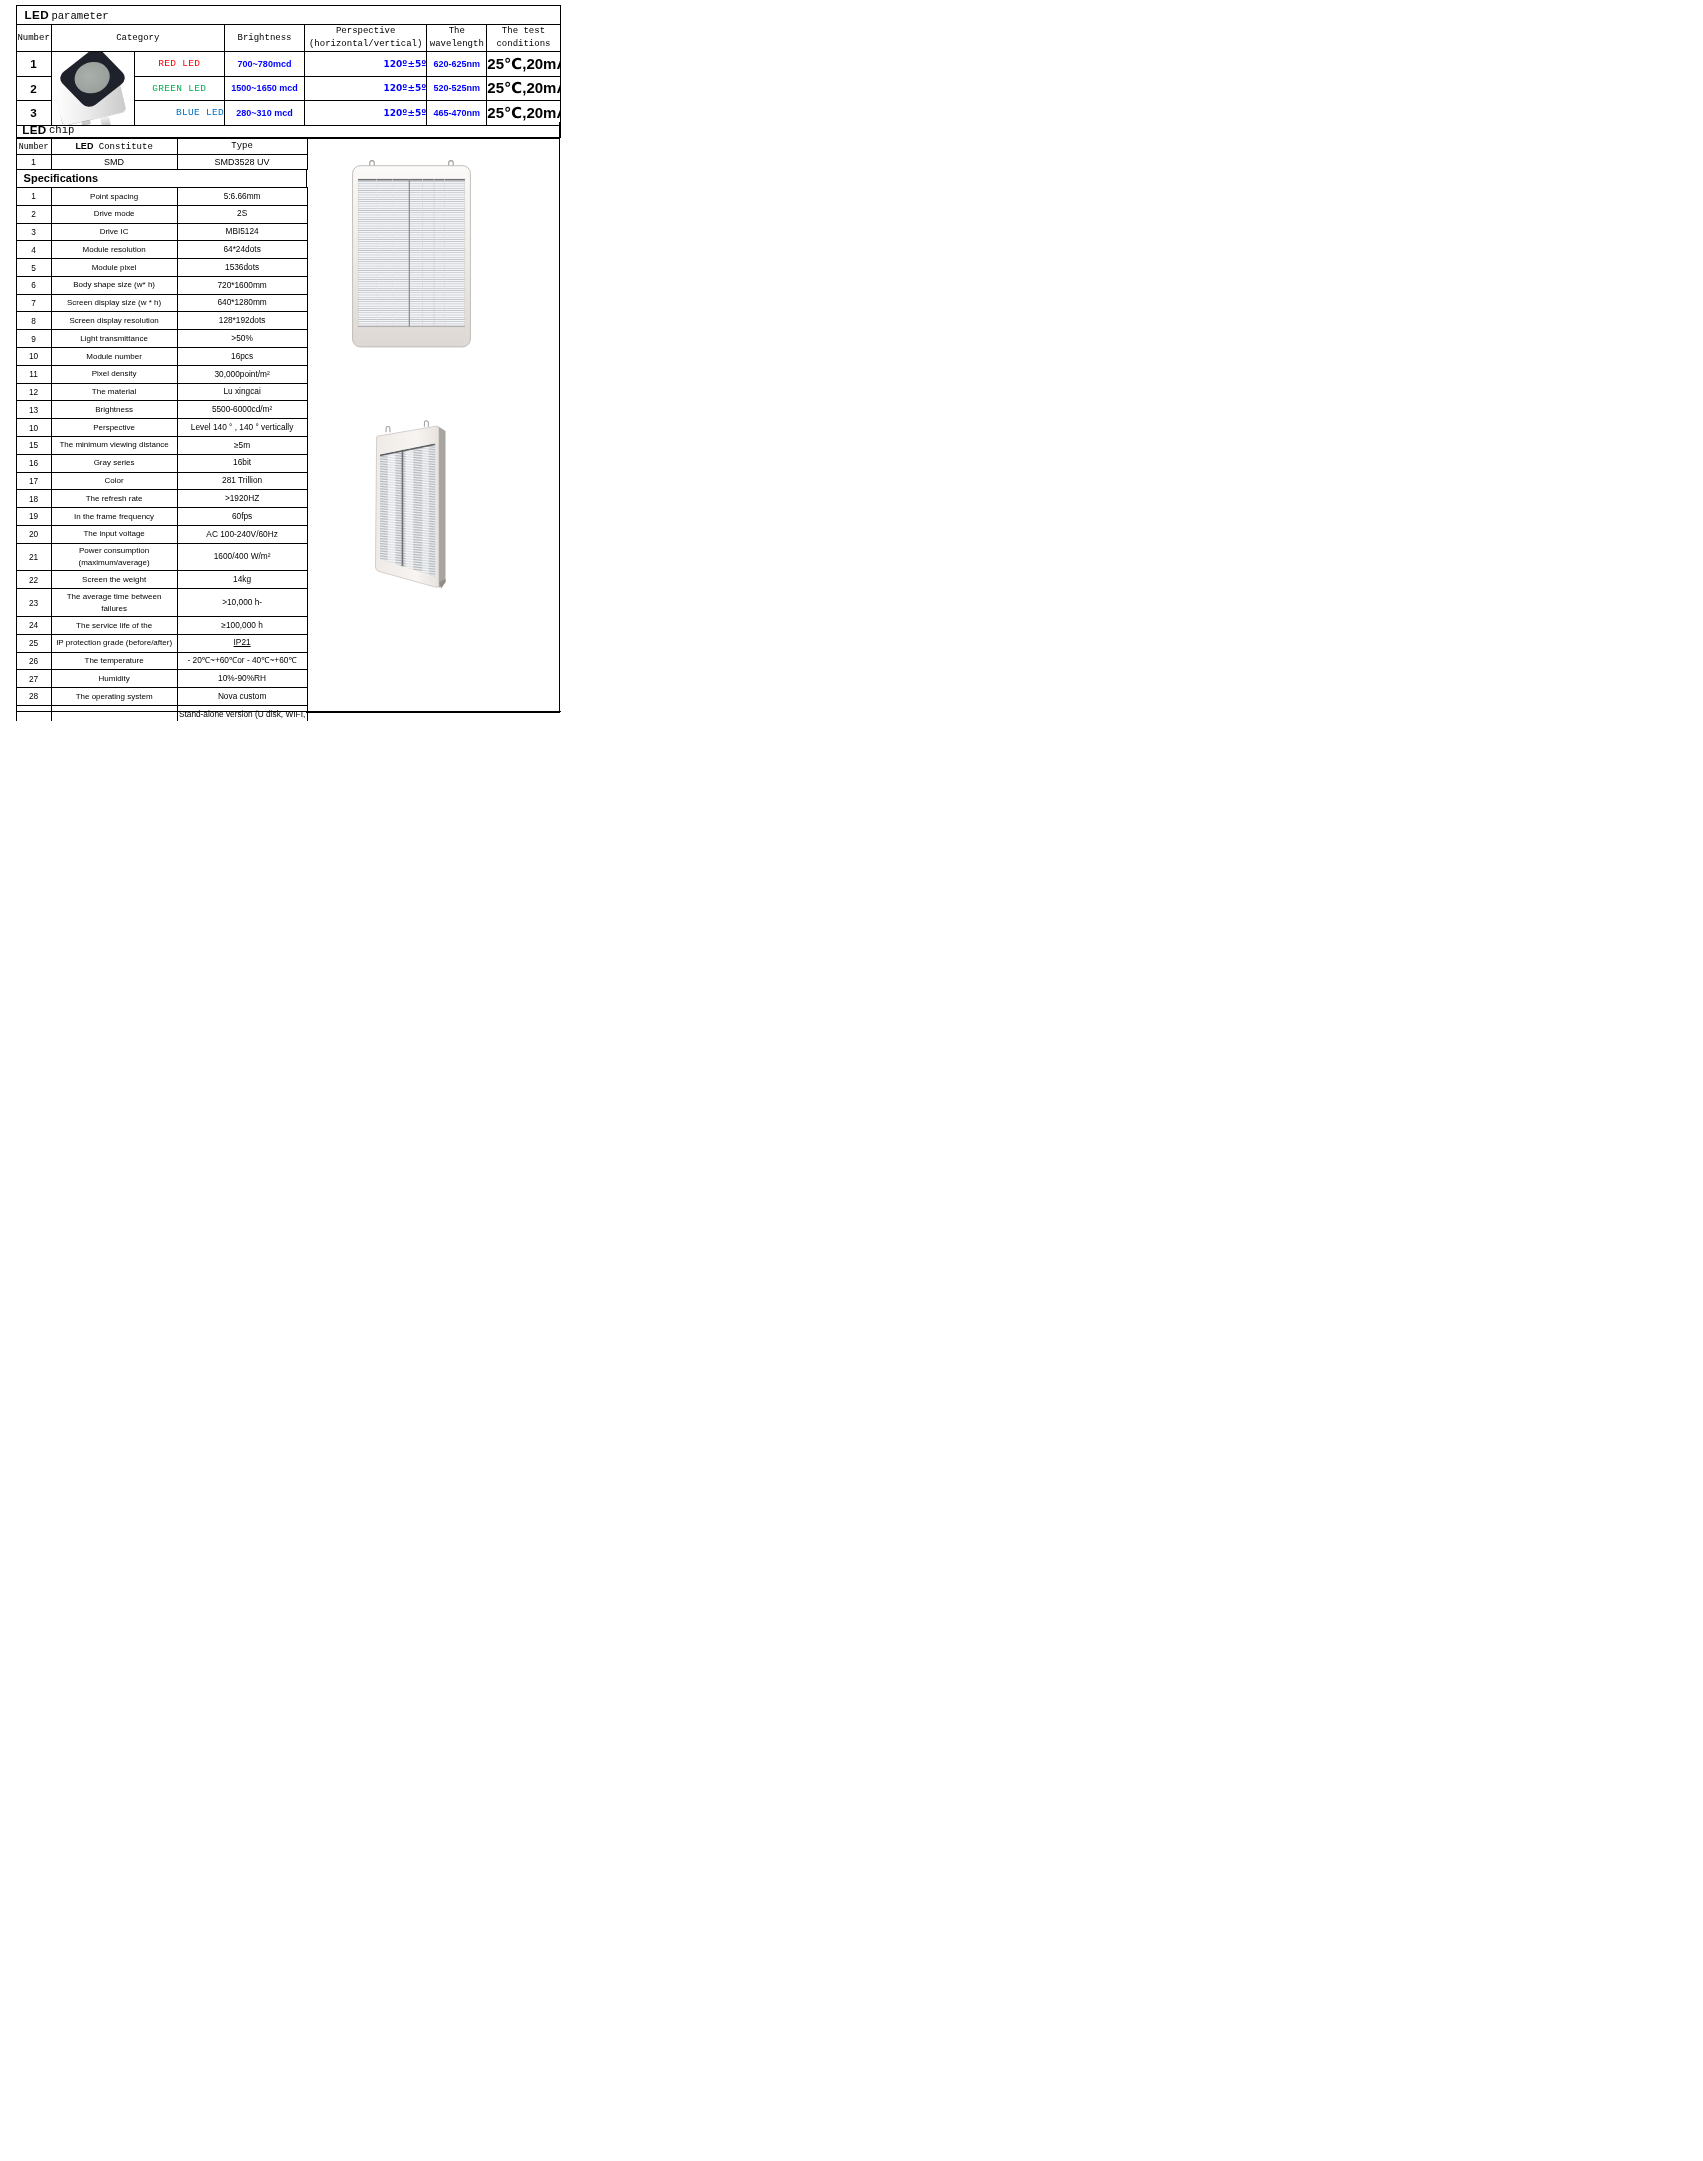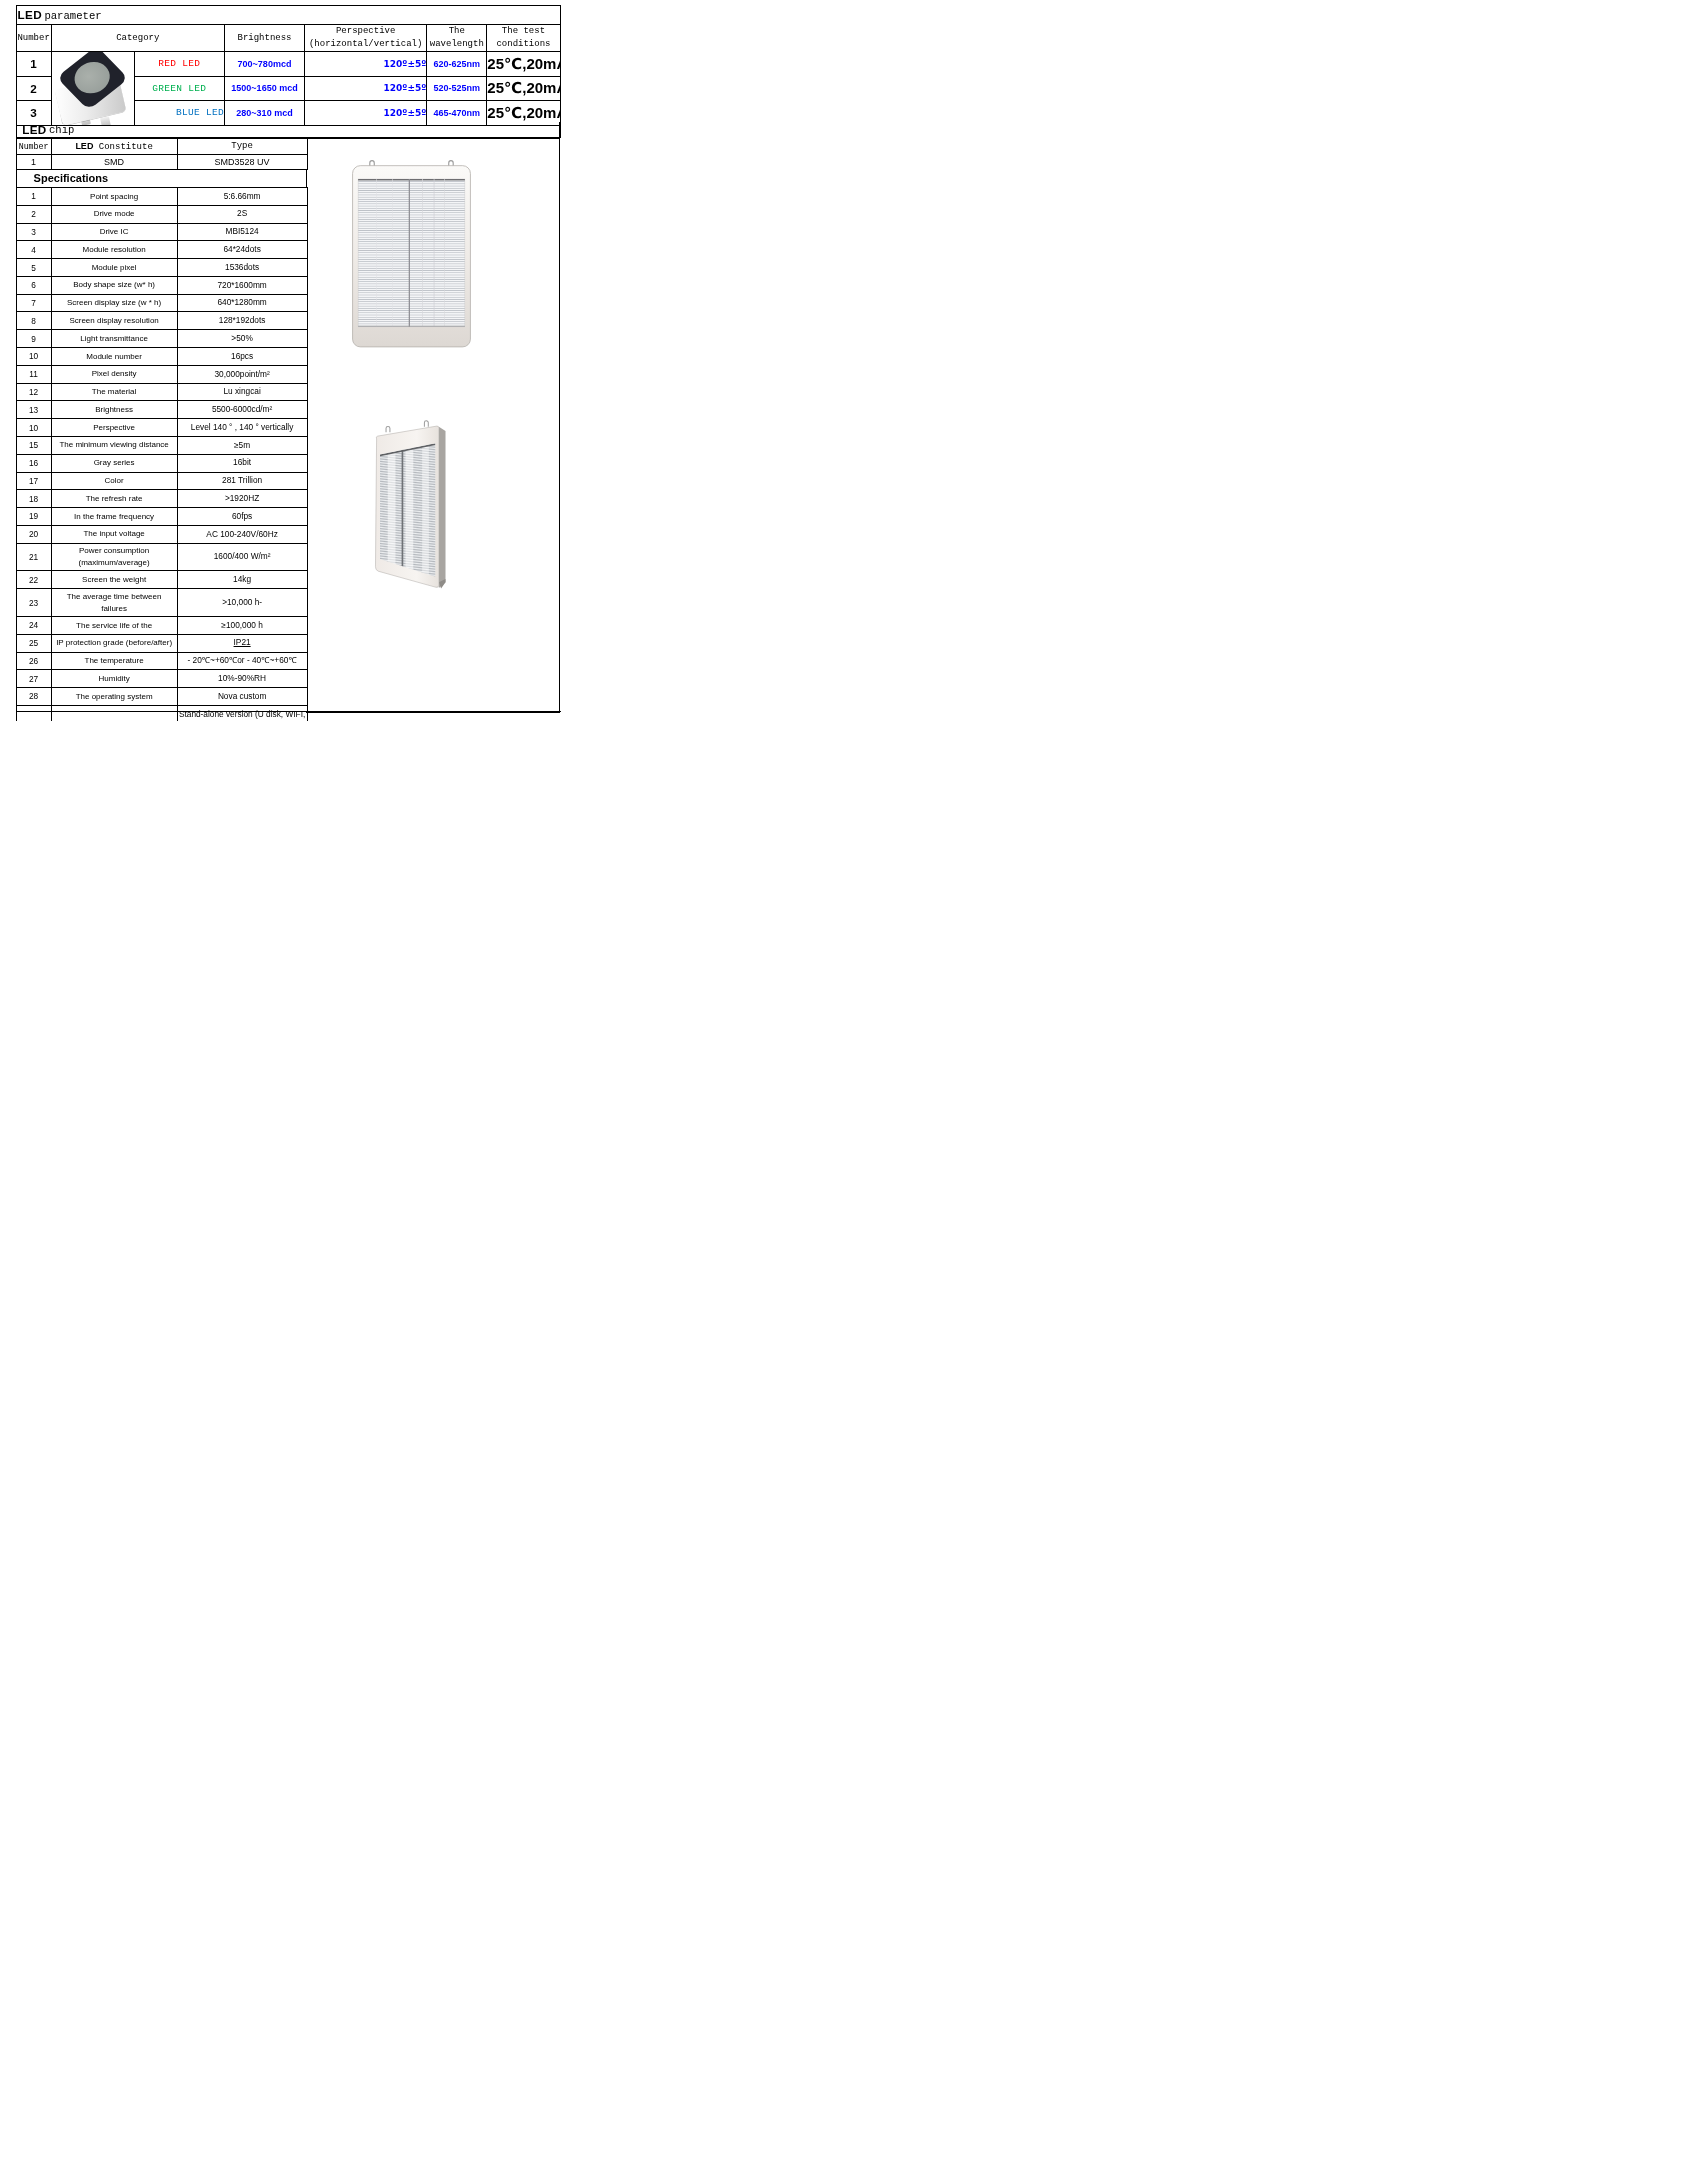--- a/index.html
+++ b/index.html
@@ -3,21 +3,21 @@
 <meta charset="utf-8">
 <style>
   html,body{margin:0;padding:0;background:#fff;}
   *{box-sizing:border-box;}
   .page{position:relative;width:568px;height:721px;background:#fff;color:#000;
         font-family:"Liberation Sans",sans-serif;}
   table{border-collapse:collapse;table-layout:fixed;}
   td{border:0.8px solid #000;text-align:center;vertical-align:middle;padding:0;overflow:hidden;}
 
   
-  .sec-title{text-align:left;padding-left:1px;}
+  .sec-title{text-align:left;padding-left:8px;}
   .sec-led{font-weight:bold;font-size:11.7px;letter-spacing:0.3px;font-family:"Liberation Sans",sans-serif;}
   .sec-rest{font-size:10.6px;font-family:"Liberation Mono",monospace;}
 
   
   .t1{position:absolute;left:15.6px;top:4.5px;width:545px;}
   .t1 td{border-width:1.1px;}
   .t1 .title-row td{height:19.5px;}
   .t1 .hrow td{height:24.5px;font-family:"Liberation Mono",monospace;font-size:9px;line-height:1.45;}
   .t1 .drow td{height:24.5px;}
   .rownum{font-weight:bold;font-size:11.7px;font-family:"Liberation Sans",sans-serif;}
@@ -46,21 +46,21 @@
   .chip-title{position:absolute;left:15.6px;top:122px;width:545px;height:16px;
               border:1.1px solid #000;border-top:none;display:flex;align-items:center;padding-left:5.6px;}
   .t2{position:absolute;left:15.6px;top:138px;width:291px;}
   .t2 td{border-width:0.8px;}
   .t2 .hrow td{height:15.6px;font-family:"Liberation Mono",monospace;font-size:9px;}
   .t2 .drow td{height:15px;font-size:9px;}
   .t2 .hled{font-weight:bold;font-family:"Liberation Sans",sans-serif;font-size:9px;}
 
   .spec-title{position:absolute;left:15.6px;top:153px;width:291px;height:18.4px;
               border-left:1.1px solid #000;border-right:0.8px solid #000;display:flex;align-items:center;
-              padding-left:17px;font-weight:bold;font-size:11px;}
+              padding-left:7px;font-weight:bold;font-size:11px;}
   
 
   
   .t3{position:absolute;left:15.6px;top:187px;width:291px;height:525px;}
   .t3 td{border-width:0.8px;}
   .t3 .num{font-size:8.3px;}
   .t3 .lbl{font-size:8px;line-height:11.7px;padding:1.7px 1.1px;}
   .t3 .val{font-size:8.3px;line-height:13.4px;padding:1.7px 1.1px;}
   .t3 tr{height:15.6px;}
   .ll:empty,.vl:empty{display:none;}

